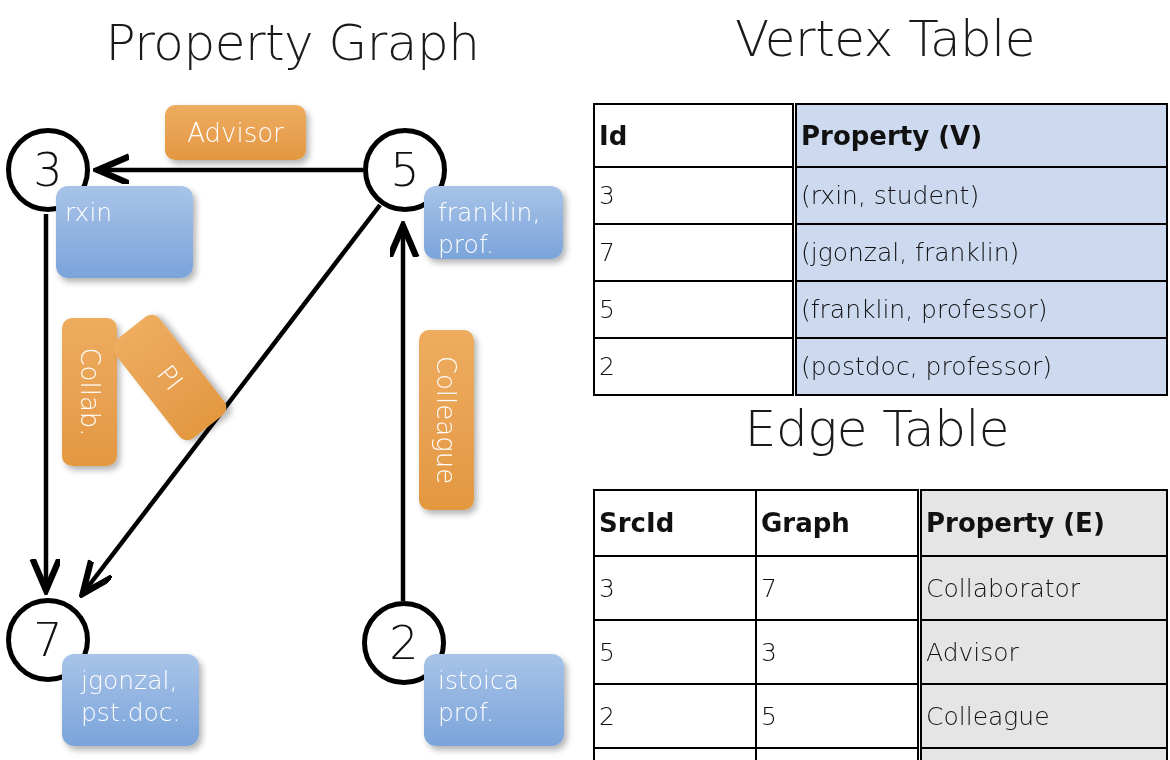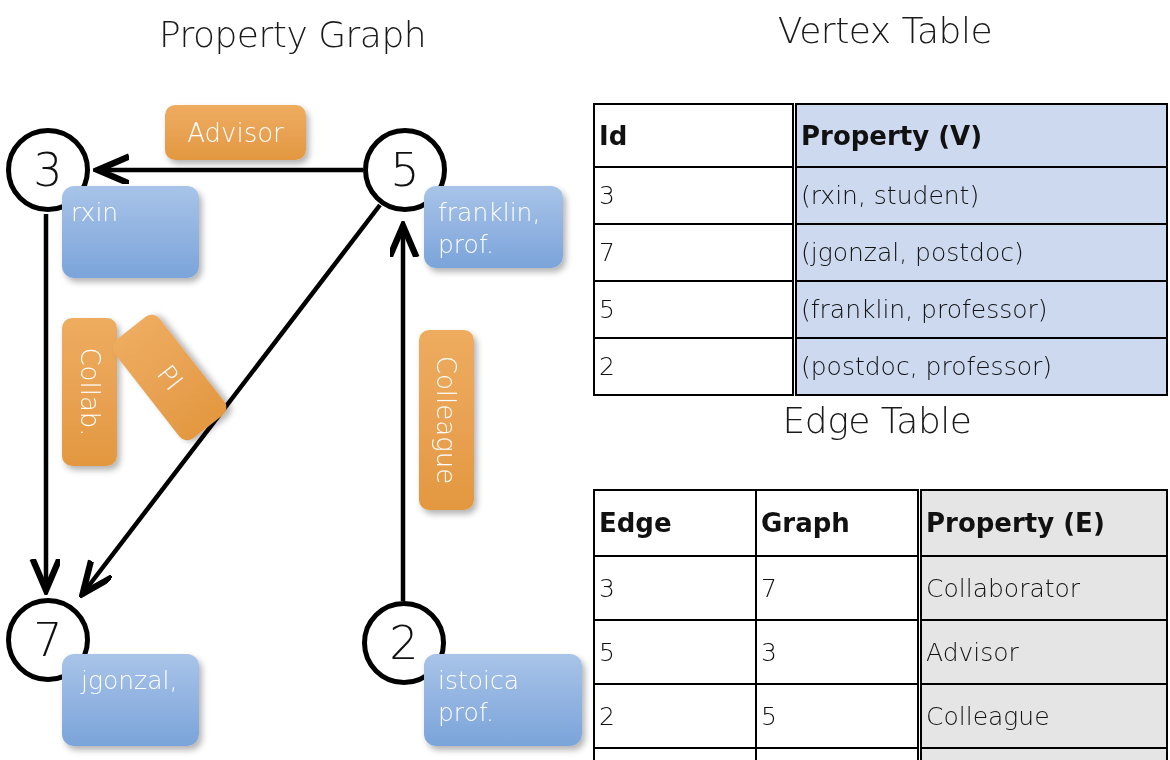--- a/index.html
+++ b/index.html
@@ -12,21 +12,21 @@
     overflow: hidden;
     font-family: "Liberation Sans", sans-serif;
     color: #000;
   }
 
   
   .title {
     position: absolute;
     font-family: "DejaVu Sans", sans-serif;
     font-weight: 300;
-    font-size: 36px;
+    font-size: 50px;
     letter-spacing: -0.5px;
     color: #1a1a1a;
     white-space: nowrap;
     text-align: center;
   }
   #title-property-graph { left: 0px;   top: 14px;  width: 585px; }
   #title-vertex-table   { left: 600px; top: 10px;  width: 570px; }
   #title-edge-table     { left: 592px; top: 400px; width: 570px; }
 
   
@@ -65,24 +65,24 @@
     box-shadow: 3px 4px 6px rgba(0,0,0,0.30);
     color: #ffffff;
     font-family: "DejaVu Sans", sans-serif;
     font-weight: 300;
     font-size: 25px;
     line-height: 1.28;
     padding: 11px 0 0 14px;
     box-sizing: border-box;
     z-index: 4;
   }
-  #prop-rxin      { left: 62px;  top: 186px; width: 137px; height: 92px; padding-left: 9px; }
-  #prop-franklin  { left: 424px; top: 186px; width: 139px; height: 82px; }
+  #prop-rxin      { left: 56px;  top: 186px; width: 137px; height: 92px; padding-left: 9px; }
+  #prop-franklin  { left: 424px; top: 186px; width: 139px; height: 73px; }
   #prop-jgonzal   { left: 62px;  top: 654px; width: 137px; height: 92px; padding-left: 19px; }
-  #prop-istoica   { left: 424px; top: 654px; width: 158px; height: 92px; }
+  #prop-istoica   { left: 424px; top: 654px; width: 140px; height: 92px; }
 
   
   .edge-label {
     position: absolute;
     border-radius: 10px;
     background: linear-gradient(to bottom, #eeac5e 0%, #e9a254 50%, #e3983f 100%);
     box-shadow: 3px 4px 6px rgba(0,0,0,0.30);
     color: #ffffff;
     font-family: "DejaVu Sans", sans-serif;
     font-weight: 300;
@@ -176,20 +176,21 @@
 
   <div class="prop-box" id="prop-rxin">
     <div>rxin</div>
   </div>
   <div class="prop-box" id="prop-franklin">
     <div>franklin,</div>
     <div>prof.</div>
   </div>
   <div class="prop-box" id="prop-jgonzal">
     <div>jgonzal,</div>
+    <div>pst.doc.</div>
   </div>
   <div class="prop-box" id="prop-istoica">
     <div>istoica</div>
     <div>prof.</div>
   </div>
 
   <div class="edge-label" id="edge-label-advisor">
     <span class="htext">Advisor</span>
   </div>
   <div class="edge-label" id="edge-label-collab">
@@ -210,37 +211,37 @@
       <th class="prop-col">Property (V)</th>
     </tr>
   </thead>
   <tbody>
     <tr>
       <td class="id-col">3</td>
       <td class="prop-col">(rxin, student)</td>
     </tr>
     <tr>
       <td class="id-col">7</td>
-      <td class="prop-col">(jgonzal, postdoc)</td>
+      <td class="prop-col">(jgonzal, franklin)</td>
     </tr>
     <tr>
       <td class="id-col">5</td>
       <td class="prop-col">(franklin, professor)</td>
     </tr>
     <tr>
       <td class="id-col">2</td>
       <td class="prop-col">(postdoc, professor)</td>
     </tr>
   </tbody>
 </table>
 
 <table class="data-table" id="edge-table">
   <thead>
     <tr>
-      <th class="src-col">Edge</th>
+      <th class="src-col">SrcId</th>
       <th class="dst-col">Graph</th>
       <th class="prop-col">Property (E)</th>
     </tr>
   </thead>
   <tbody>
     <tr>
       <td class="src-col">3</td>
       <td class="dst-col">7</td>
       <td class="prop-col">Collaborator</td>
     </tr>

